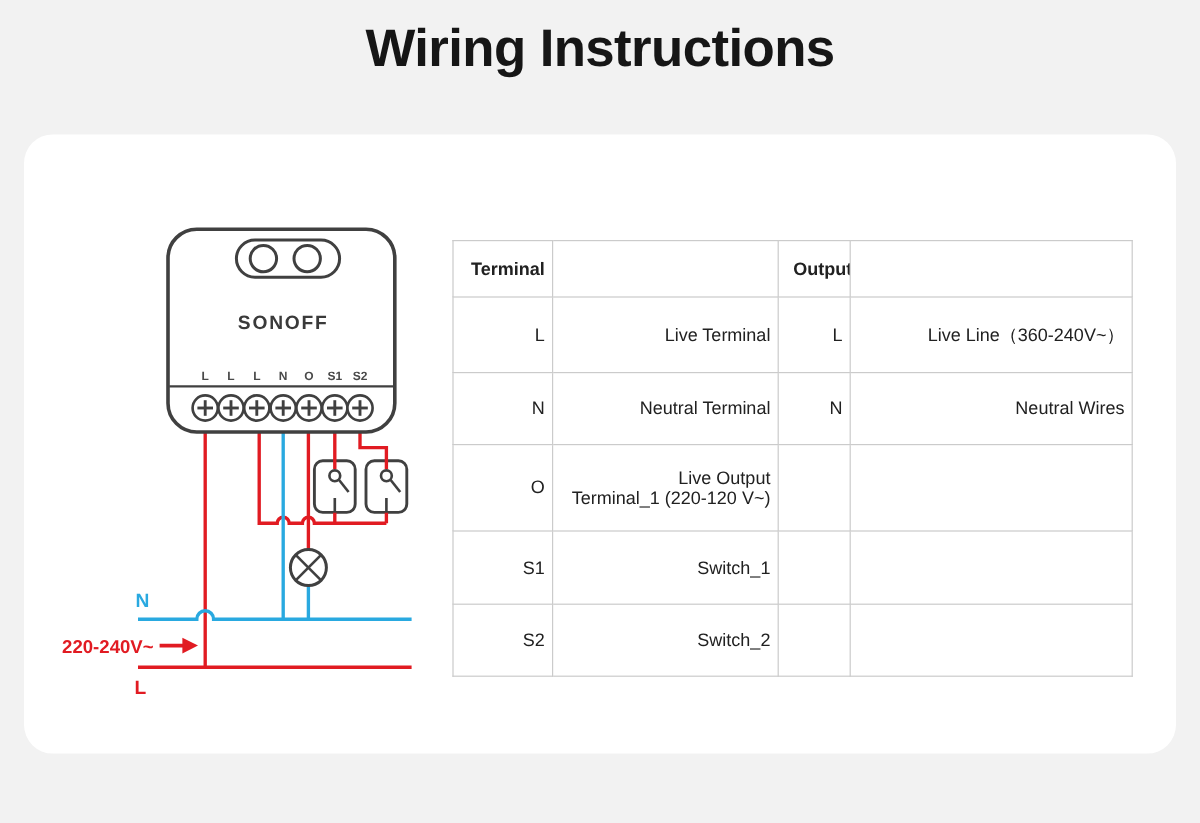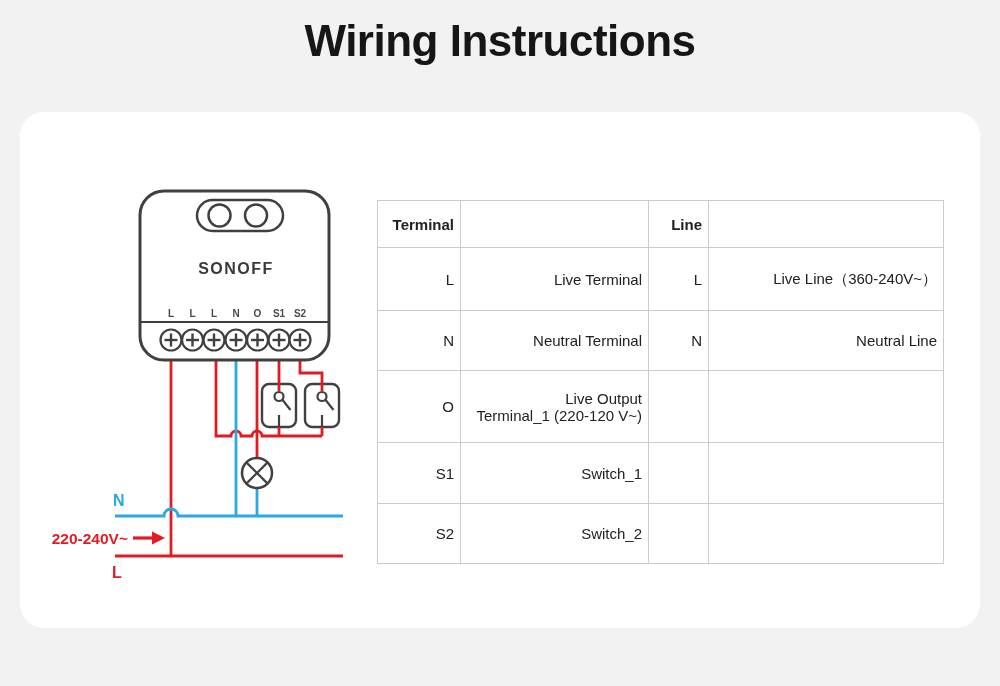--- a/index.html
+++ b/index.html
@@ -187,34 +187,34 @@
     <colgroup>
       <col style="width:83px">
         <col style="width:188px">
         <col style="width:60px">
         <col style="width:235px">
     </colgroup>
     <tbody>
         <tr class="row-h">
       <th>Terminal</th>
       <th></th>
-      <th>Line</th>
+      <th>Output</th>
       <th></th>
     </tr>
     <tr class="row-1">
       <td>L</td>
       <td>Live Terminal</td>
       <td>L</td>
       <td>Live Line（360-240V~）</td>
     </tr>
     <tr class="row-2">
       <td>N</td>
       <td>Neutral Terminal</td>
       <td>N</td>
-      <td>Neutral Line</td>
+      <td>Neutral Wires</td>
     </tr>
     <tr class="row-3">
       <td>O</td>
       <td>Live Output
 Terminal_1 (220-120 V~)</td>
       <td></td>
       <td></td>
     </tr>
     <tr class="row-4">
       <td>S1</td>

